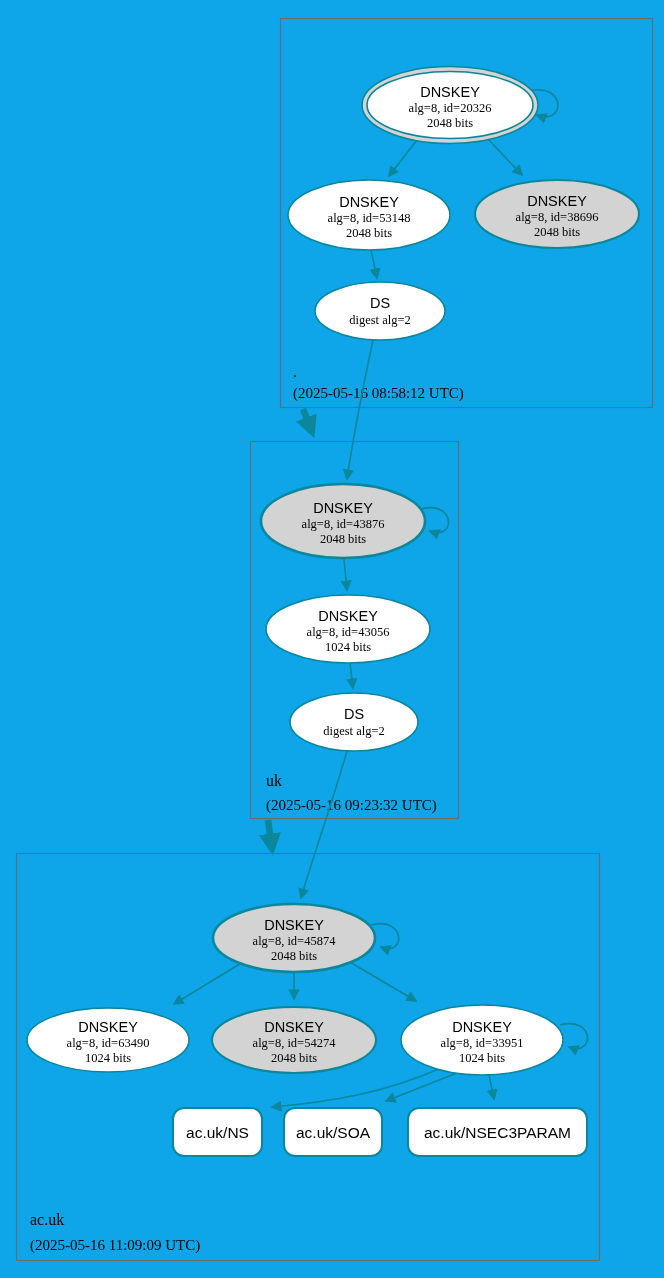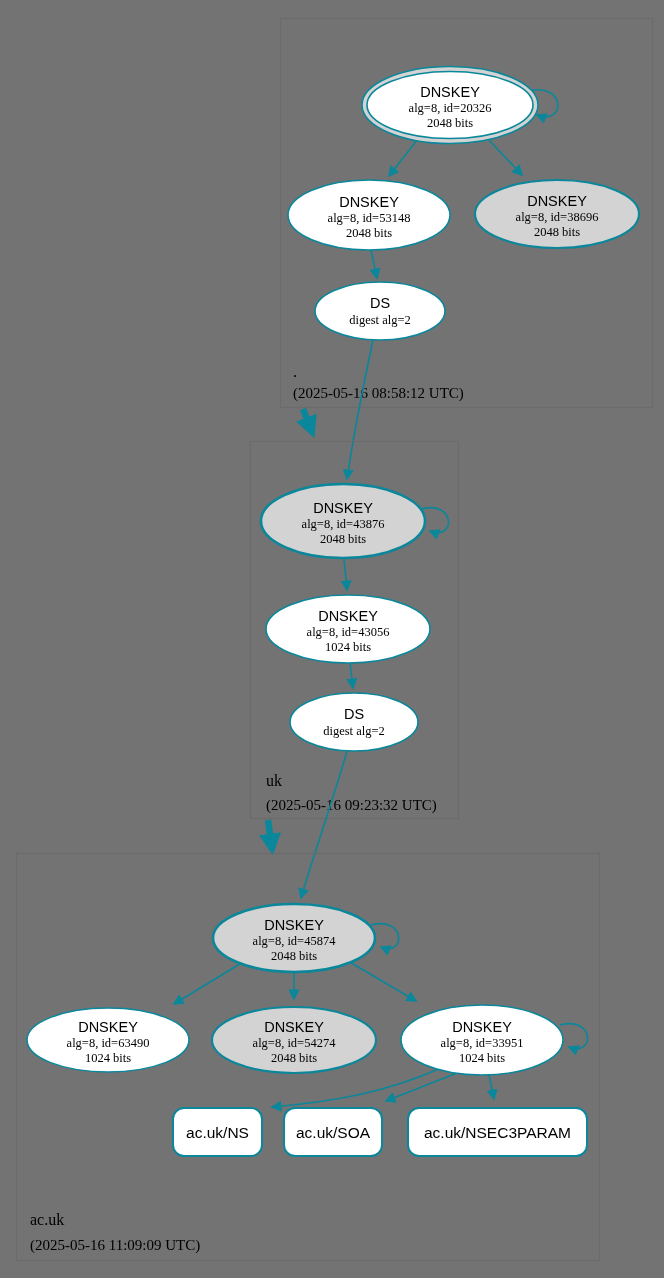--- a/index.html
+++ b/index.html
@@ -3,21 +3,21 @@
 <meta charset="utf-8">
 <style>
   :root{
     --edge:#0a879a;
     --ksk_fill:#d3d3d3;
     --node_fill:#ffffff;
     --box_border:#6b6b6b;
     --text:#000000;
   }
   html,body{margin:0;padding:0;background:#ffffff;}
-  .stage{position:relative;width:664px;height:1278px;background:#737373;}
+  .stage{position:relative;width:664px;height:1278px;background:#0ea5e9;}
   svg{display:block;}
   .zonebox{fill:none;stroke:var(--box_border);stroke-width:1.1;}
   .node{fill:var(--node_fill);stroke:var(--edge);stroke-width:1.6;}
   .sep{fill:var(--ksk_fill);}
   .thick{stroke-width:2.6;}
   .medium{stroke-width:2.1;}
   .rrset{fill:var(--node_fill);stroke:var(--edge);stroke-width:2;}
   .edge{fill:none;stroke:var(--edge);stroke-width:1.6;}
   .edge-thick{fill:none;stroke:var(--edge);stroke-width:6.5;}
   .arrowhead{fill:var(--edge);}

